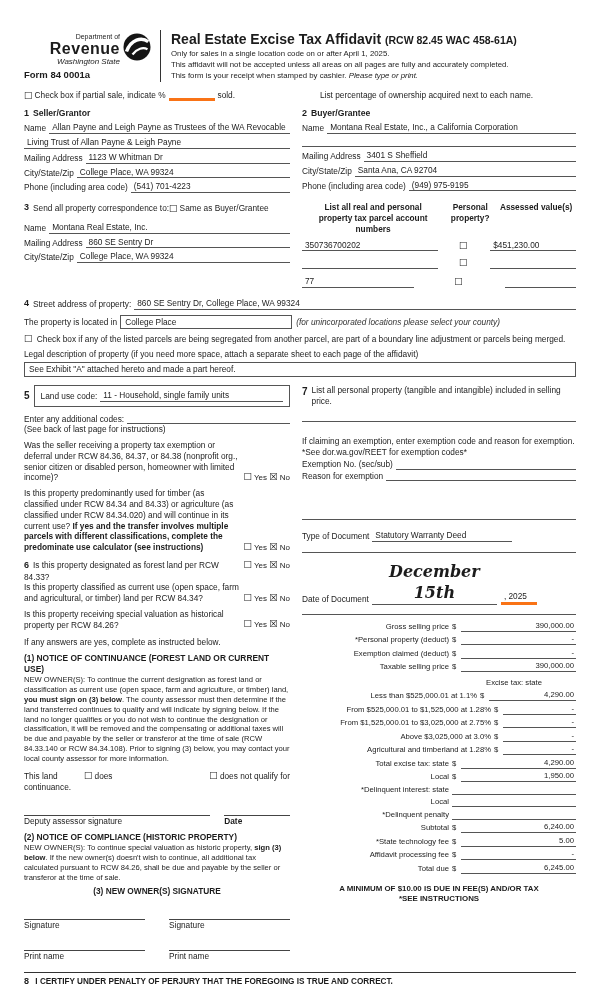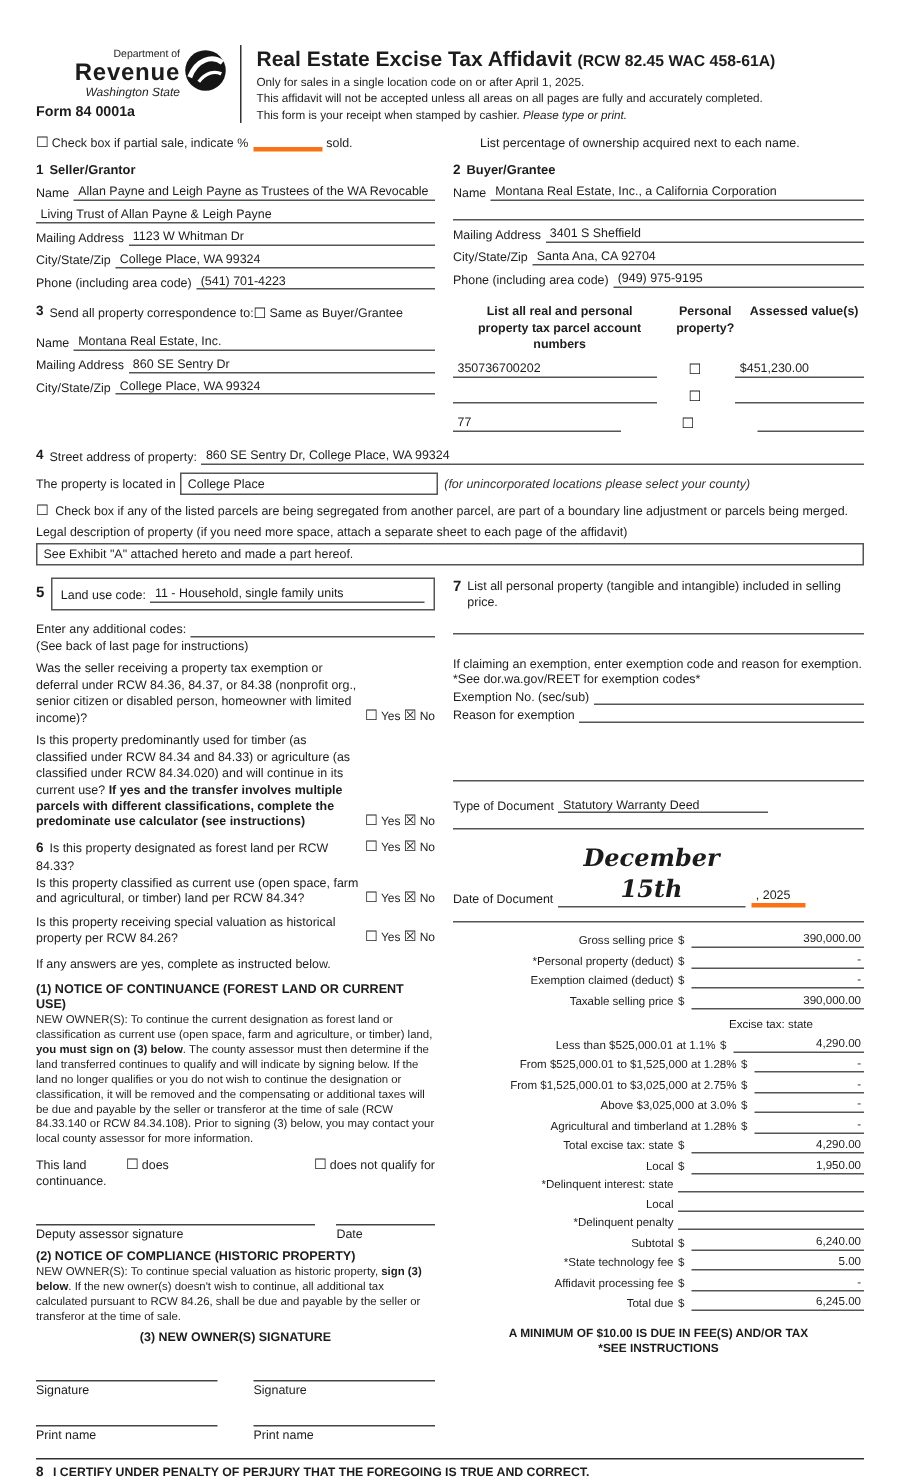--- a/index.html
+++ b/index.html
@@ -275,21 +275,21 @@
         <span style="width:75px;"><span class="cbx">☐</span><span>does</span></span>
         <span style="flex:1; text-align:right;"><span class="cbx">☐</span><span>does not qualify for</span></span>
       </div>
       <div>continuance.</div>
 
       <div class="row" style="margin-top:16px; gap:14px;">
         <div style="flex:1.7;">
           <div style="border-bottom:1px solid #444; height:8px;"></div>
           <div>Deputy assessor signature</div>
         </div>
-        <div style="flex:.6;">
+        <div style="flex:.6;font-weight:bold;">
           <div style="border-bottom:1px solid #444; height:8px;"></div>
           <div>Date</div>
         </div>
       </div>
 
       <div class="notice-title" style="margin-top:5px;">(2) NOTICE OF COMPLIANCE (HISTORIC PROPERTY)</div>
       <div class="small-note"><span>NEW OWNER(S): To continue special valuation as historic property, </span><b>sign (3) below</b><span>. If the new owner(s) doesn't wish to continue, all additional tax calculated pursuant to RCW 84.26, shall be due and payable by the seller or transferor at the time of sale.</span></div>
       <div style="text-align:center; font-weight:bold; margin-top:3px;">(3) NEW OWNER(S) SIGNATURE</div>
 
       <div class="sig-pair">

